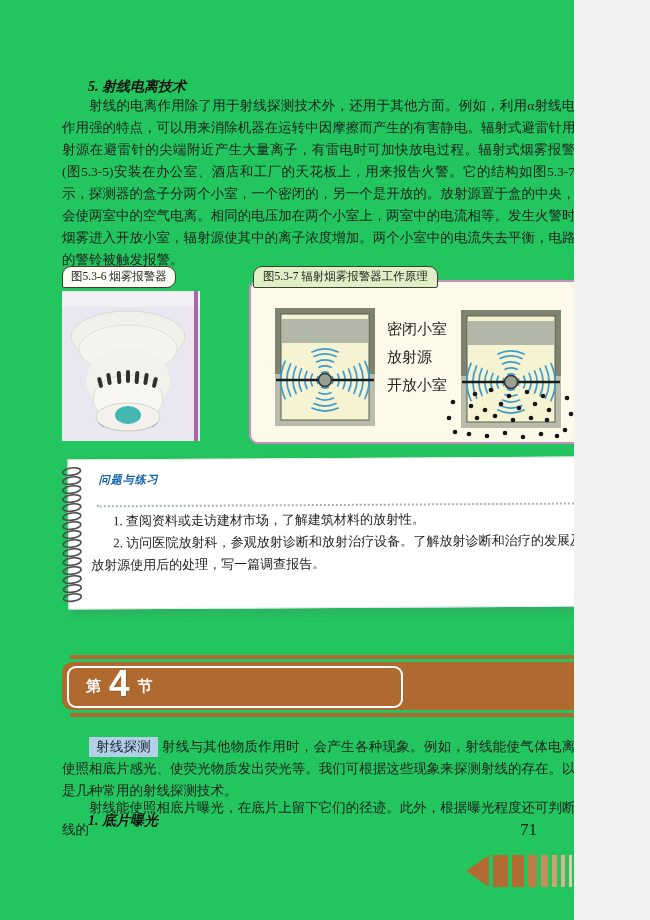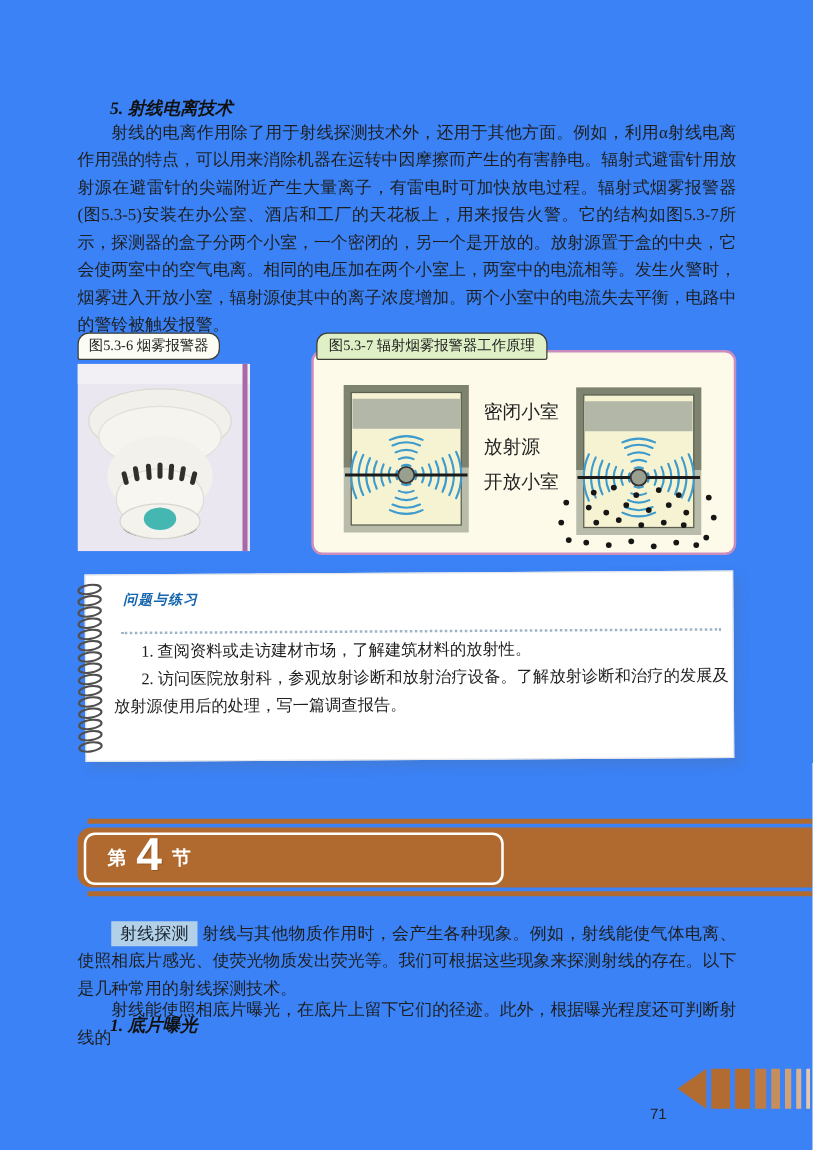--- a/index.html
+++ b/index.html
@@ -1,16 +1,16 @@
 <!DOCTYPE html>
 <html><head>
 <meta charset="utf-8">
 <style>
   html,body{margin:0;padding:0;background:#f2f2f2;}
-  .page{position:relative;width:650px;height:920px;background:#3b82f6;overflow:hidden;
+  .page{position:relative;width:574px;height:920px;background:#22c55e;overflow:hidden;
         font-family:"Liberation Serif",serif;color:#1c1c1c;}
   
   .para{position:absolute;left:62px;width:527px;font-size:13.5px;line-height:22px;
         text-align:justify;word-break:break-all;text-indent:2em;color:#1e1e1e;}
   .kai-heading{position:absolute;left:88px;font-size:14px;font-weight:bold;font-style:italic;color:#111;}
   
   .fig6{position:absolute;left:62px;top:266px;width:138px;border-radius:25px;}
   .fig-label6{display:inline-block;border:1.5px solid #3e3e34;border-radius:9px 9px 9px 2px;
         background:#fbfcf4;padding:2px 8px 3px 8px;font-size:11.5px;color:#222;position:relative;z-index:2;}
   .fig6 svg{display:block;margin-top:3px;}
@@ -43,22 +43,22 @@
   .band-content{position:absolute;left:0;top:0;right:0;height:100%;display:flex;align-items:center;color:#fff;
         font-family:"Liberation Sans",sans-serif;}
   .band-prefix{font-size:15px;font-weight:bold;margin-left:24px;}
   .band-num{font-size:37px;font-weight:bold;margin:0 8px;line-height:34px;position:relative;top:-2px;
         text-shadow:1px 1px 0 rgba(120,60,10,.4);}
   .band-suffix{font-size:15px;font-weight:bold;margin-right:56px;}
   .band-title{font-size:21px;font-weight:bold;letter-spacing:3px;}
   
   .tag{display:inline;background:#b2d1e8;color:#18222c;padding:2px 7px 3px 7px;font-size:13.5px;}
   
-  .pagenum{position:absolute;left:520px;top:884px;font-size:12px;color:#222;
-        font-family:Liberation Sans, sans-serif;}
+  .pagenum{position:absolute;left:520px;top:820px;font-size:17px;color:#222;
+        font-family:Liberation Serif, serif;}
   .footer-arrow{position:absolute;right:0;top:852px;}
 </style>
 </head>
 <body>
 
 <div class="page">
 
   <div class="kai-heading" style="top:78px;">5. 射线电离技术</div>
   <div class="para" style="top:95px;">射线的电离作用除了用于射线探测技术外，还用于其他方面。例如，利用α射线电离作用强的特点，可以用来消除机器在运转中因摩擦而产生的有害静电。辐射式避雷针用放射源在避雷针的尖端附近产生大量离子，有雷电时可加快放电过程。辐射式烟雾报警器(图5.3-5)安装在办公室、酒店和工厂的天花板上，用来报告火警。它的结构如图5.3-7所示，探测器的盒子分两个小室，一个密闭的，另一个是开放的。放射源置于盒的中央，它会使两室中的空气电离。相同的电压加在两个小室上，两室中的电流相等。发生火警时，烟雾进入开放小室，辐射源使其中的离子浓度增加。两个小室中的电流失去平衡，电路中的警铃被触发报警。</div>
 

